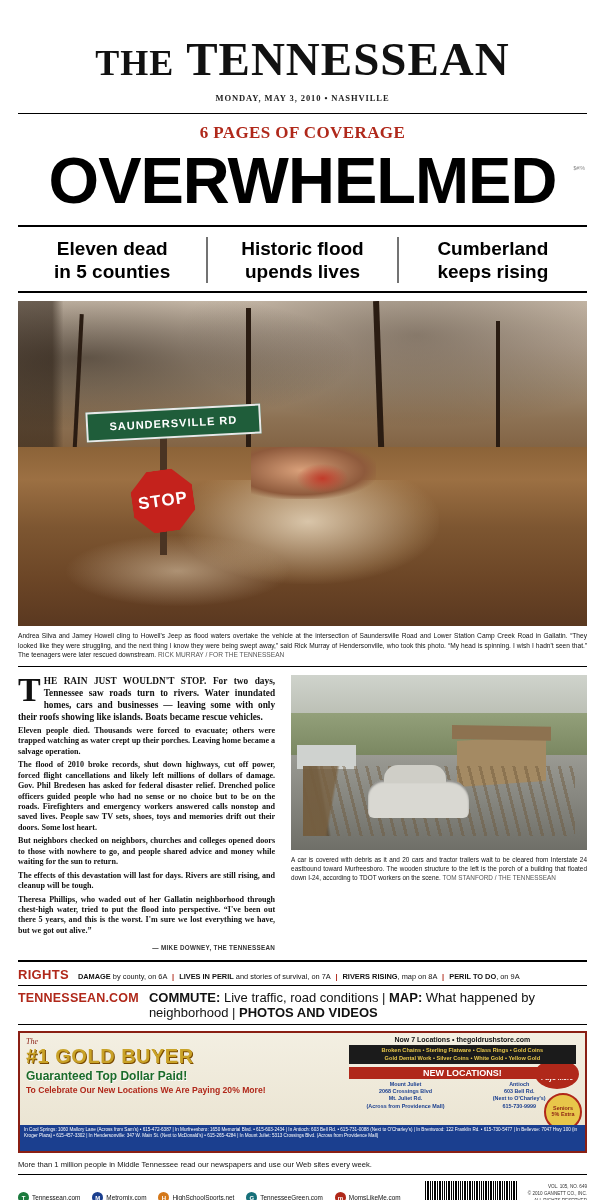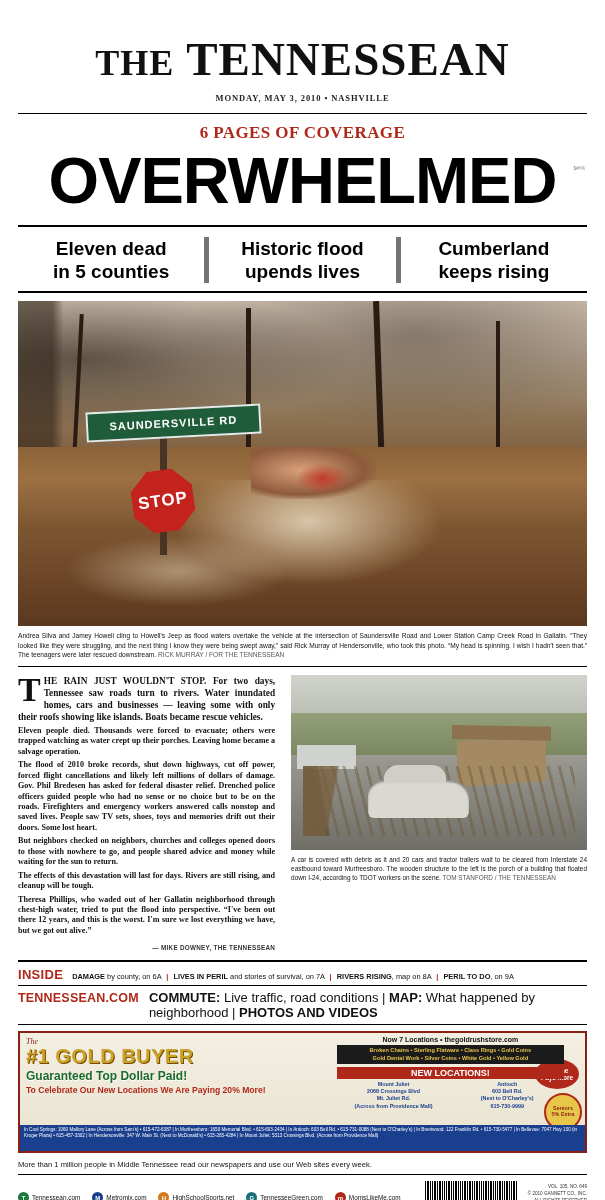--- a/index.html
+++ b/index.html
@@ -32,21 +32,21 @@
     font-weight:700;font-size:65px;letter-spacing:-1px;line-height:.98;
     color:#000000;margin-top:6px;
   }
   .rule-med{height:2px;background:#000;margin-top:12px;}
   
   .decks{display:flex;margin-top:10px;margin-bottom:8px;}
   .deck{
     flex:1;font-family:"Liberation Sans", sans-serif;font-weight:700;
     font-size:19px;line-height:1.22;color:#000;padding:0 12px;text-align:center;
   }
-  .deck + .deck{border-left:5px solid #737373;}
+  .deck + .deck{border-left:2px solid #737373;}
   .rule-med2{height:2px;background:#000;margin-top:6px;}
   
   .photo-main{
     position:relative;width:100%;height:325px;margin-top:8px;overflow:hidden;
     background:#6a3a22;
   }
   .ph-sky{position:absolute;inset:0;background:linear-gradient(180deg,#cdbfae 0%,#b7a694 14%,#9e8a72 26%,#8d7254 36%,#7d5c3c 50%,#6f4a2c 70%,#5e3b22 100%);}
   .ph-water{position:absolute;left:0;right:0;top:45%;bottom:0;
     background:linear-gradient(180deg,#8c6338 0%,#9c7043 18%,#7d5631 45%,#6b4526 75%,#5a3820 100%);}
   .ph-foam{position:absolute;left:28%;top:55%;width:46%;height:32%;
@@ -154,21 +154,21 @@
   }
   .ad-store{
     margin-top:3px;font-family:"Liberation Serif", serif;font-weight:700;font-size:16px;
     color:#1b6b2a;letter-spacing:.5px;text-shadow:.5px .5px 0 #fff;
   }
   .ad-badge{
     position:absolute;right:6px;top:26px;width:44px;height:30px;background:#b0281a;border-radius:50%;
     color:#fff;font-family:"Liberation Sans", sans-serif;font-weight:700;font-size:6.4px;
     display:flex;align-items:center;justify-content:center;text-align:center;line-height:1.1;
   }
-  .ad-right{position:absolute;right:16px;top:0;width:42%;height:100%;padding:3px 5px;box-sizing:border-box;}
+  .ad-right{position:absolute;right:4px;top:0;width:42%;height:100%;padding:3px 5px;box-sizing:border-box;}
   .ad-r-top{font-family:"Liberation Sans", sans-serif;font-size:7px;font-weight:700;color:#111;text-align:center;}
   .ad-r-band{margin-top:2px;background:#1b1b1b;color:#e8c64a;font-family:"Liberation Sans", sans-serif;font-size:5.6px;font-weight:700;text-align:center;padding:2px 1px;line-height:1.3;}
   .ad-r-new{margin-top:3px;background:#b0281a;color:#fff;text-align:center;font-family:"Liberation Sans", sans-serif;font-weight:700;font-size:9px;padding:1px 0;}
   .ad-r-cols{display:flex;margin-top:2px;}
   .ad-r-col{flex:1;text-align:center;font-family:"Liberation Sans", sans-serif;font-size:5.4px;line-height:1.35;color:#1b3f8f;font-weight:700;}
   .ad-seal{position:absolute;right:3px;bottom:20px;width:34px;height:34px;border-radius:50%;
     background:#e8c64a;border:2px solid #b0281a;color:#8a1f14;font-family:"Liberation Sans", sans-serif;
     font-weight:700;font-size:5.4px;display:flex;align-items:center;justify-content:center;text-align:center;line-height:1.1;}
   .ad-bottom{position:absolute;left:0;right:0;bottom:0;height:26px;background:#1b3f8f;color:#fff;
     font-family:"Liberation Sans", sans-serif;font-size:4.6px;line-height:1.35;padding:2px 4px;box-sizing:border-box;}
@@ -244,21 +244,21 @@
     </div>
     <div class="rule-after-caption"></div>
 
     <div class="story">
       <div class="col-text">
         <p class="lead">THE RAIN JUST WOULDN'T STOP. For two days, Tennessee saw roads turn to rivers. Water inundated homes, cars and businesses — leaving some with only their roofs showing like islands. Boats became rescue vehicles.</p>
         <p>Eleven people died. Thousands were forced to evacuate; others were trapped watching as water crept up their porches. Leaving home became a salvage operation.</p>
         <p>The flood of 2010 broke records, shut down highways, cut off power, forced flight cancellations and likely left millions of dollars of damage. Gov. Phil Bredesen has asked for federal disaster relief. Drenched police officers guided people who had no sense or no choice but to be on the roads. Firefighters and emergency workers answered calls nonstop and saved lives. People saw TV sets, shoes, toys and memories drift out their doors. Some lost heart.</p>
         <p>But neighbors checked on neighbors, churches and colleges opened doors to those with nowhere to go, and people shared advice and money while waiting for the sun to return.</p>
         <p>The effects of this devastation will last for days. Rivers are still rising, and cleanup will be tough.</p>
-        <p>Theresa Phillips, who waded out of her Gallatin neighborhood through chest-high water, tried to put the flood into perspective. “I've been out there 12 years, and this is the worst. I'm sure we lost everything we have, but we got out alive.”</p>
+        <p>Theresa Phillips, who waded out of her Gallatin neighborhood through chest-high water, tried to put the flood into perspective. “I've been out there 5 years, and this is the worst. I'm sure we lost everything we have, but we got out alive.”</p>
         <div class="byline">— MIKE DOWNEY, THE TENNESSEAN</div>
       </div>
       <div class="col-photo">
         <div class="photo-sec">
           <div class="sec-sky"></div>
           <div class="sec-field"></div>
           <div class="sec-road"></div>
           <div class="sec-truck"></div>
           <div class="sec-shed"></div>
           <div class="sec-debris"></div>
@@ -266,21 +266,21 @@
         </div>
         <div class="caption-sec">
           <span>A car is covered with debris as it and 20 cars and tractor trailers wait to be cleared from Interstate 24 eastbound toward Murfreesboro. The wooden structure to the left is the porch of a building that floated down I-24, according to TDOT workers on the scene.</span>
           <span class="credit">TOM STANFORD / THE TENNESSEAN</span>
         </div>
       </div>
     </div>
 
     <div class="rule-inside"></div>
     <div class="inside-row">
-      <div class="inside-label">INSIDE</div>
+      <div class="inside-label">RIGHTS</div>
       <div class="inside-items">
         <span><b>DAMAGE</b><span> by county, on 6A</span></span>
         <span class="sep">|</span>
         <span><b>LIVES IN PERIL</b><span> and stories of survival, on 7A</span></span>
         <span class="sep">|</span>
         <span><b>RIVERS RISING</b><span>, map on 8A</span></span>
         <span class="sep">|</span>
         <span><b>PERIL TO DO</b><span>, on 9A</span></span>
       </div>
     </div>

